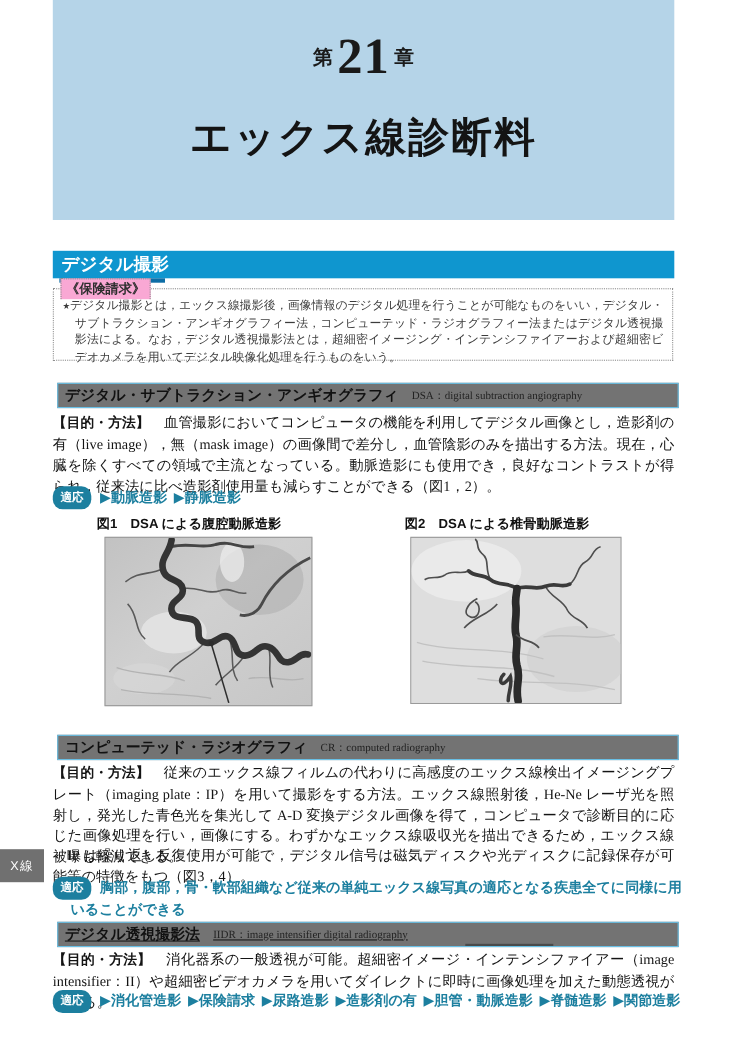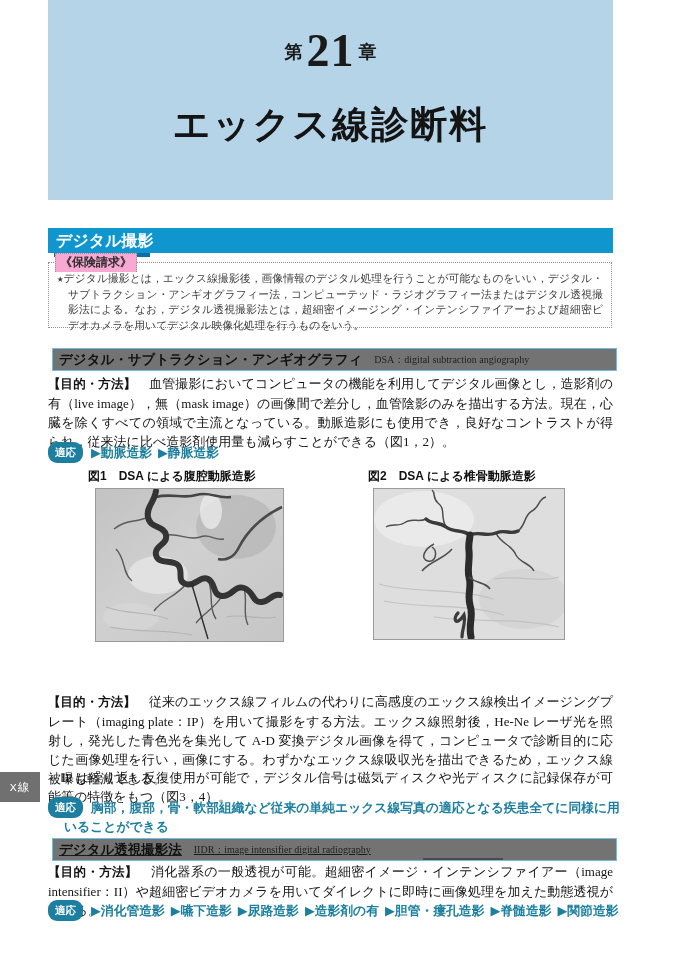--- a/index.html
+++ b/index.html
@@ -43,21 +43,21 @@
   .adapt-badge{display:inline-block;text-indent:0;background:#1c7f9f;color:#ffffff;font-size:10.5px;font-weight:bold;
     border-radius:9px;padding:1px 7px 2px 7px;margin-right:8px;vertical-align:1px;}
   .adapt-item{margin-right:6px;}
 
   
   .fig-caption{position:absolute;top:468px;margin:0;font-family:"Liberation Sans","DejaVu Sans",sans-serif;font-weight:bold;font-size:12px;color:#111;}
   .fig-image{position:absolute;top:488px;border:1px solid #9a9a9a;background:#c9c9c9;}
 
   
   .side-tab{position:absolute;left:0;top:772px;width:40px;height:30px;background:#707070;display:flex;align-items:center;justify-content:center;}
-  .side-tab-label{font-family:Liberation Mono, monospace;font-size:11.5px;color:#ffffff;letter-spacing:1px;}
+  .side-tab-label{font-family:Liberation Sans, sans-serif;font-size:11.5px;color:#ffffff;letter-spacing:1px;}
 </style>
 </head>
 <body>
 
 <div class="page">
 
   <div class="chapter-block">
     <div class="chapter-line">
       <span class="chapter-prefix">第</span><span class="chapter-number">21</span><span class="chapter-suffix">章</span>
     </div>
@@ -115,20 +115,24 @@
     <ellipse cx="150" cy="110" rx="45" ry="30" fill="#d2d2d2" opacity="0.8"></ellipse>
     <path d="M5,95 C40,105 80,98 120,110 M10,112 C50,120 90,114 130,126 M60,128 C100,134 140,128 185,138 M120,90 C145,86 165,94 185,88" stroke="#c2c2c2" stroke-width="1.2" fill="none"></path>
     <path d="M60,55 C50,60 46,70 54,72 C62,74 64,62 58,58 M72,38 C66,28 72,20 64,14 C58,9 62,4 58,1 M52,30 C44,34 38,28 30,34 C24,38 18,34 12,38 M144,42 C152,36 150,26 158,22 C166,18 164,10 172,8 M122,44 C126,54 138,56 142,66 C146,74 156,74 160,82 M78,60 C70,70 56,72 48,82" stroke="#4e4e4e" stroke-width="1.5" fill="none"></path>
     <path d="M96,46 C88,40 80,44 72,38 C64,32 58,36 52,30" stroke="#3a3a3a" stroke-width="3.4" fill="none" stroke-linecap="round"></path>
     <path d="M96,46 C106,42 112,48 122,44 C132,40 136,46 144,42" stroke="#3a3a3a" stroke-width="3.4" fill="none" stroke-linecap="round"></path>
     <path d="M97,148 C94,134 100,128 96,116 C93,105 98,98 95,88 C93,80 96,72 95,62 C94,54 96,50 96,46" stroke="#2b2b2b" stroke-width="7" fill="none" stroke-linecap="round"></path>
     <path d="M88,148 C88,140 92,134 90,126 C82,138 78,130 84,124" stroke="#3a3a3a" stroke-width="3.2" fill="none" stroke-linecap="round"></path>
     <path d="M95,88 C104,96 110,92 116,100" stroke="#4e4e4e" stroke-width="1.6" fill="none"></path>
   </svg>
 
+  <div class="sec-header" style="top:668px;">
+    <span class="sec-title">コンピューテッド・ラジオグラフィ</span>
+    <span class="sec-abbr">CR：computed radiography</span>
+  </div>
   <p class="body-text" style="top:692px;">
     <span class="method-label">【目的・方法】</span><span>　従来のエックス線フィルムの代わりに高感度のエックス線検出イメージングプレート（imaging plate：IP）を用いて撮影をする方法。エックス線照射後，He-Ne レーザ光を照射し，発光した青色光を集光して A-D 変換デジタル画像を得て，コンピュータで診断目的に応じた画像処理を行い，画像にする。わずかなエックス線吸収光を描出できるため，エックス線被曝も軽減できる。</span>
   </p>
   <p class="body-text body-text2" style="top:768px;">
     <span>IP は繰り返し反復使用が可能で，デジタル信号は磁気ディスクや光ディスクに記録保存が可能等の特徴をもつ（図3，4）。</span>
   </p>
   <p class="adapt-row" style="top:797px;">
     <span class="adapt-badge">適応</span><span>胸部，腹部，骨・軟部組織など従来の単純エックス線写真の適応となる疾患全てに同様に用いることができる</span>
   </p>
 
@@ -138,16 +142,16 @@
 
   <div class="sec-header" style="top:838px;text-decoration:underline;">
     <span class="sec-title">デジタル透視撮影法</span>
     <span class="sec-abbr">IIDR：image intensifier digital radiography</span>
   </div>
   <div class="hdr-artifact"></div>
   <p class="body-text" style="top:862px;">
     <span class="method-label">【目的・方法】</span><span>　消化器系の一般透視が可能。超細密イメージ・インテンシファイアー（image intensifier：II）や超細密ビデオカメラを用いてダイレクトに即時に画像処理を加えた動態透視ができる。</span>
   </p>
   <p class="adapt-row" style="top:900px;">
-    <span class="adapt-badge">適応</span><span class="adapt-item">▶消化管造影</span><span class="adapt-item">▶嚥下造影</span><span class="adapt-item">▶尿路造影</span><span class="adapt-item">▶造影剤の有</span><span class="adapt-item">▶胆管・瘻孔造影</span><span class="adapt-item">▶脊髄造影</span><span class="adapt-item">▶関節造影</span>
+    <span class="adapt-badge">適応</span><span class="adapt-item">▶消化管造影</span><span class="adapt-item">▶保険請求</span><span class="adapt-item">▶尿路造影</span><span class="adapt-item">▶造影剤の有</span><span class="adapt-item">▶胆管・動脈造影</span><span class="adapt-item">▶脊髄造影</span><span class="adapt-item">▶関節造影</span>
   </p>
 
 </div>
 
 </body></html>

